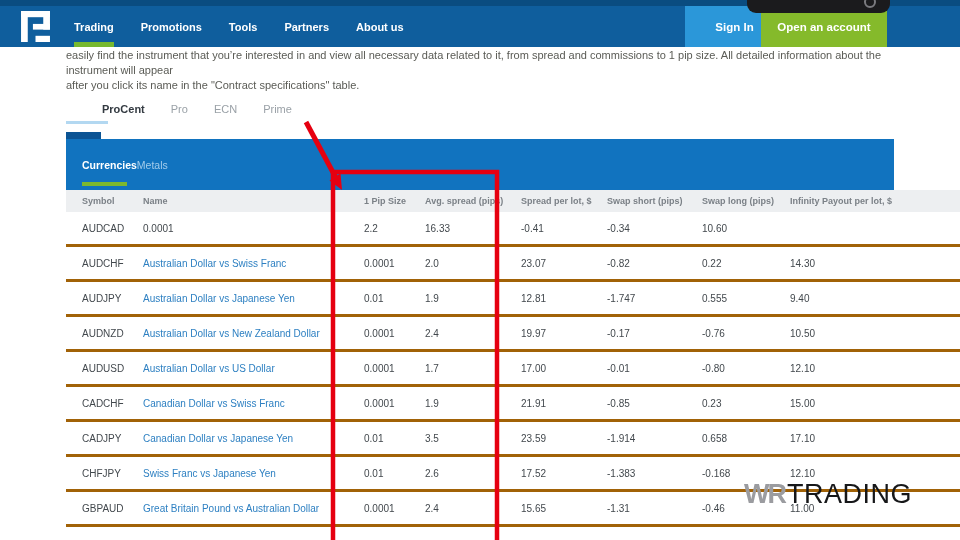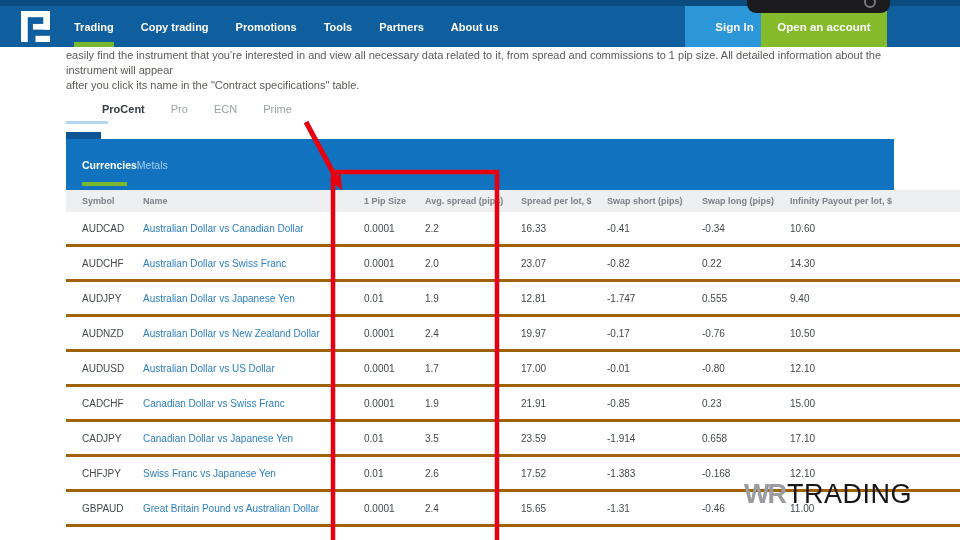--- a/index.html
+++ b/index.html
@@ -87,21 +87,20 @@
       <svg width="35" height="31" viewBox="0 0 28 30">
         <rect x="0" y="0" width="6.5" height="30" fill="#fff"></rect>
         <rect x="0" y="0" width="28" height="6" fill="#fff"></rect>
         <rect x="21.5" y="0" width="6.5" height="18" fill="#fff"></rect>
         <rect x="11.5" y="12.5" width="16.5" height="5.5" fill="#fff"></rect>
         <rect x="14" y="24" width="14" height="6" fill="#fff"></rect>
       </svg>
     </div>
     <div class="nav-menu">
         <div class="nav-item active">Trading</div>
-        <div class="nav-item">Copy trading</div>
         <div class="nav-item">Promotions</div>
         <div class="nav-item">Tools</div>
         <div class="nav-item">Partners</div>
         <div class="nav-item">About us</div>
       </div>
   </div>
   <div class="btn-signin">Sign In</div>
   <div class="btn-open">Open an account</div>
   <div class="overlay-pill">
     <span class="ring"></span>
@@ -133,21 +132,20 @@
         <div class="th">1 Pip Size</div>
         <div class="th">Avg. spread (pips)</div>
         <div class="th">Spread per lot, $</div>
         <div class="th">Swap short (pips)</div>
         <div class="th">Swap long (pips)</div>
         <div class="th">Infinity Payout per lot, $</div>
       </div>
     <div class="tbody">
         <div class="trow grid-row">
           <div class="cell">AUDCAD</div>
-          <div class="cell name">Australian Dollar vs Canadian Dollar</div>
           <div class="cell">0.0001</div>
           <div class="cell">2.2</div>
           <div class="cell">16.33</div>
           <div class="cell">-0.41</div>
           <div class="cell">-0.34</div>
           <div class="cell">10.60</div>
         </div>
         <div class="trow grid-row">
           <div class="cell">AUDCHF</div>
           <div class="cell name">Australian Dollar vs Swiss Franc</div>

